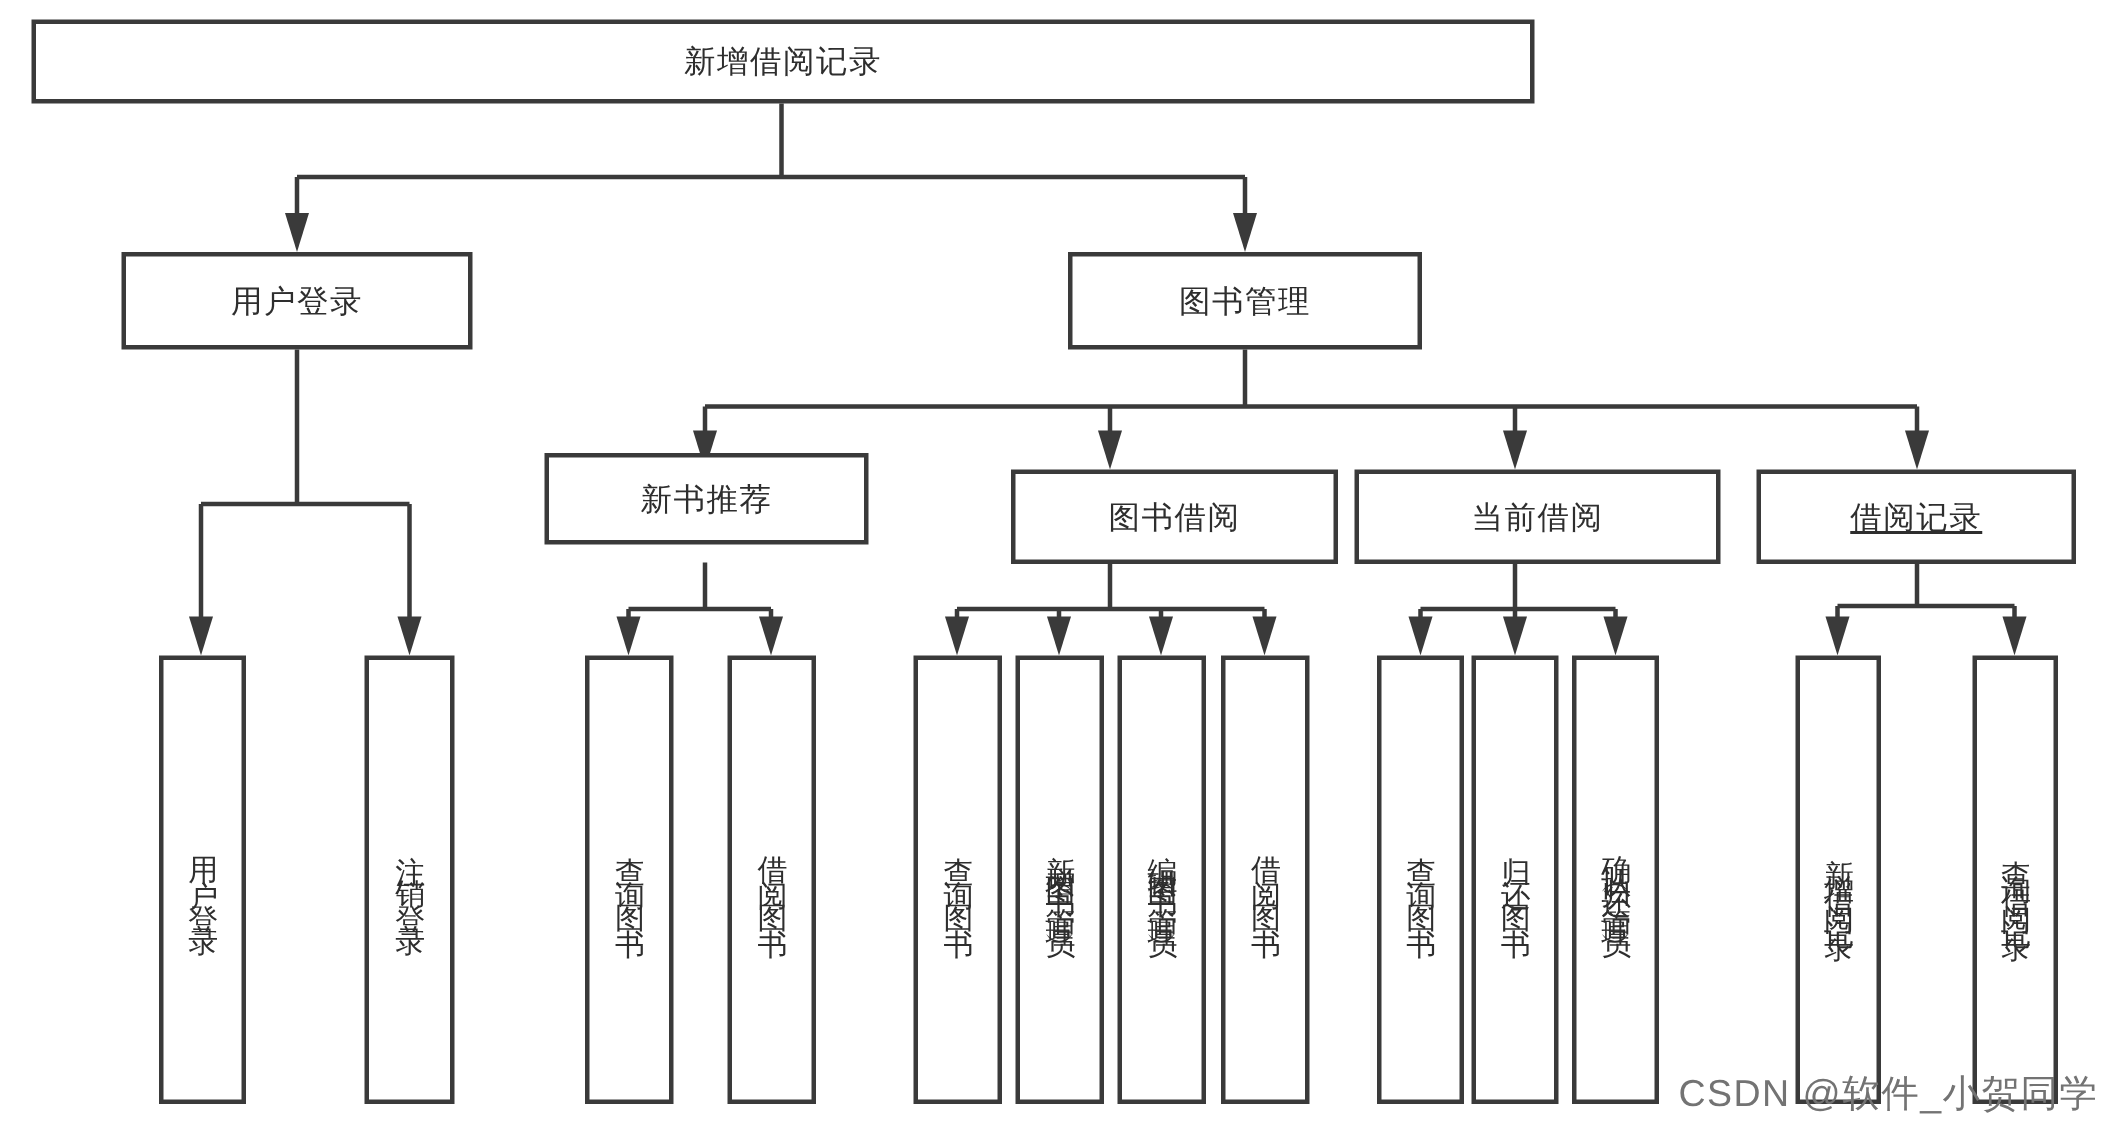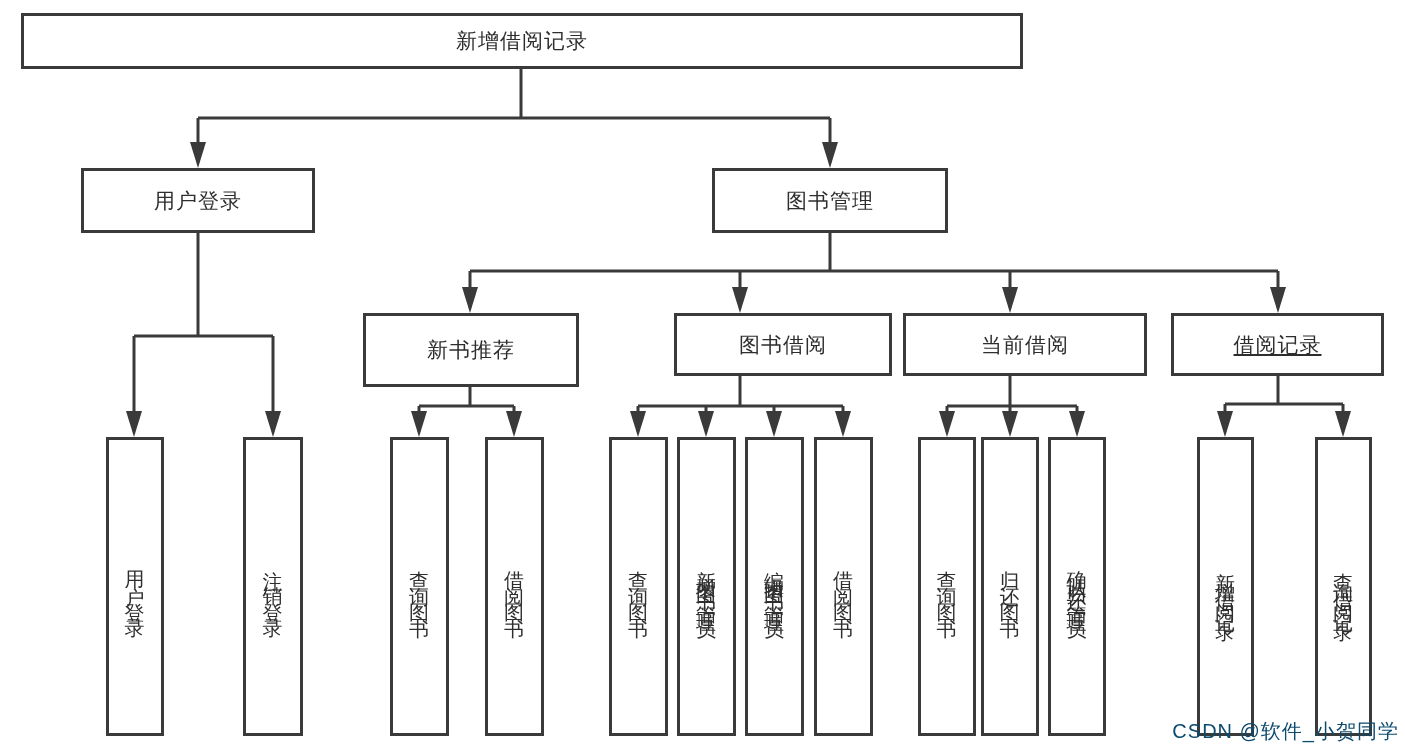--- a/index.html
+++ b/index.html
@@ -40,22 +40,22 @@
     text-orientation: mixed;
     font-size: 20px;
     line-height: 1;
     color: #2e2e2e;
     white-space: nowrap;
   }
   .watermark {
     position: absolute;
     right: 6px;
     bottom: 2px;
-    font-size: 20px;
-    color: #0c4a6e;
+    font-size: 25px;
+    color: #737373;
     letter-spacing: 1px;
     z-index: 5;
   }
 </style>
 </head>
 <body>
 
 <div id="stage">
 
   <svg id="wires" width="1405" height="747" viewBox="0 0 1405 747">
@@ -94,21 +94,21 @@
     <span>新增借阅记录</span>
   </div>
 
   <div class="hbox" style="left:81px; top:168px; width:234px; height:65px;">
     <span>用户登录</span>
   </div>
   <div class="hbox" style="left:712px; top:168px; width:236px; height:65px;">
     <span>图书管理</span>
   </div>
 
-  <div class="hbox" style="left:363px; top:313px; width:216px; height:74px;">
+  <div class="hbox" style="left:363px; top:302px; width:216px; height:61px;">
     <span>新书推荐</span>
   </div>
   <div class="hbox" style="left:630px; top:313px; width:218px; height:63px;margin-left:44px;">
     <span>图书借阅</span>
   </div>
   <div class="hbox" style="left:903px; top:313px; width:244px; height:63px;">
     <span>当前借阅</span>
   </div>
   <div class="hbox" style="left:1171px; top:313px; width:213px; height:63px;text-decoration:underline;">
     <span>借阅记录</span>

